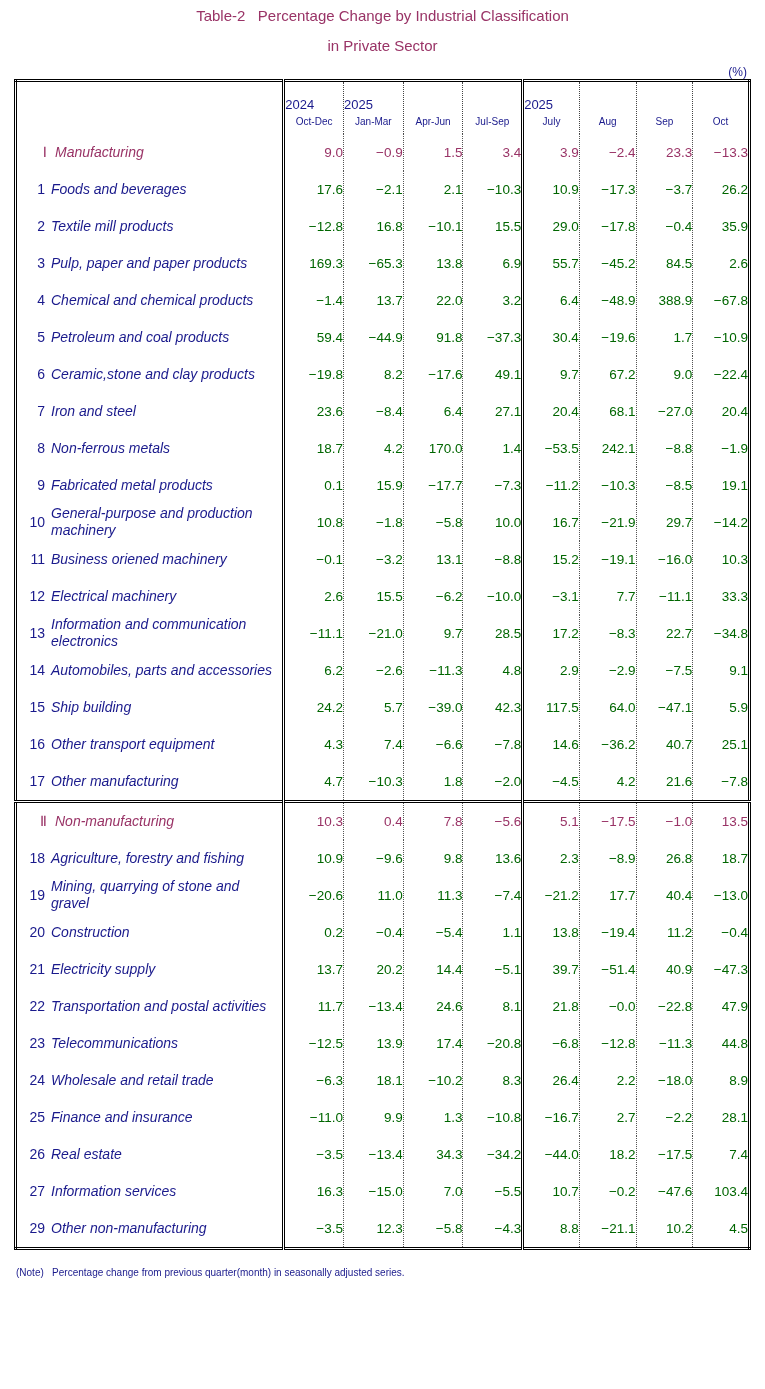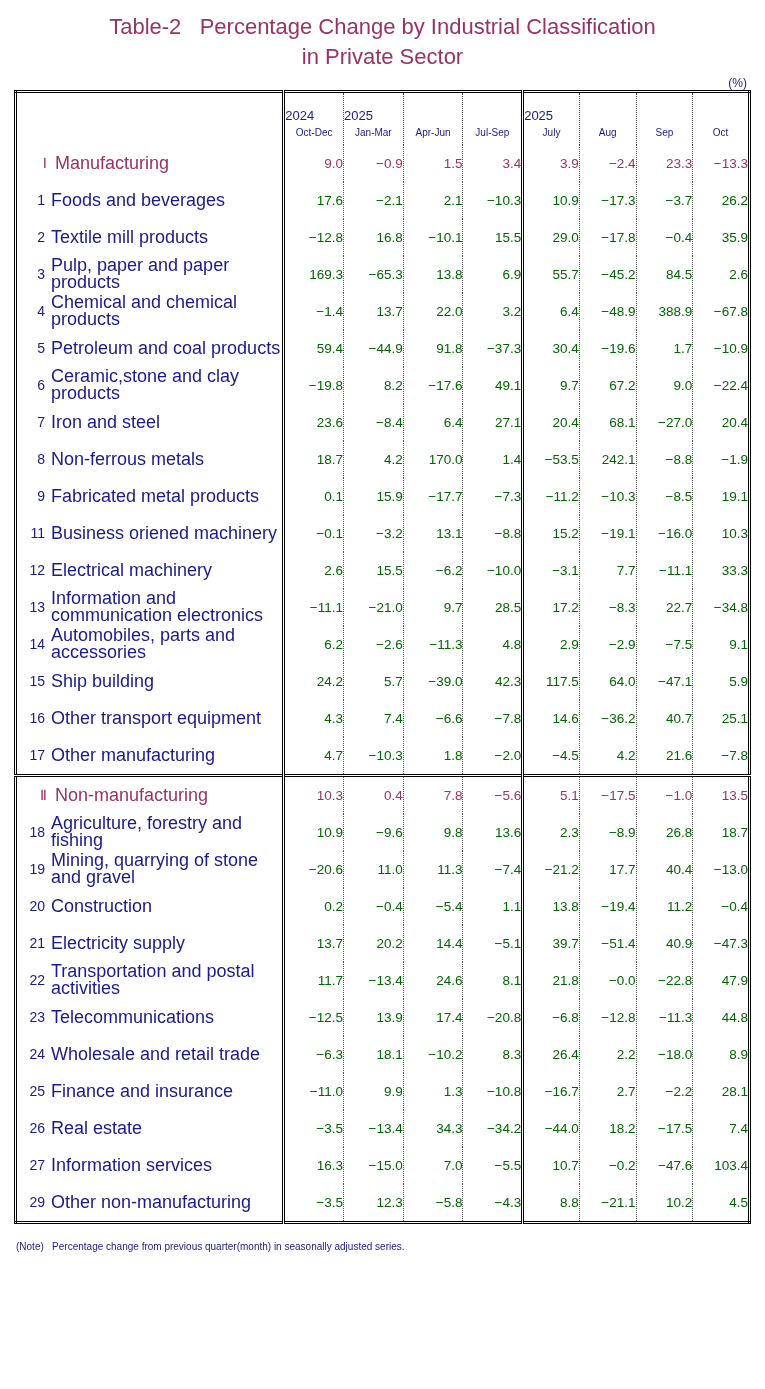--- a/index.html
+++ b/index.html
@@ -17,24 +17,24 @@
   #page {
     position: relative;
     width: 765px;
     height: 1389px;
     box-sizing: border-box;
   }
 
   
   .title {
     color: #993366;
-    font-size: 22px;
+    font-size: 15px;
     text-align: center;
     line-height: 30px;
-    padding-top: 12px;
+    padding-top: 1px;
     letter-spacing: 0px;
   }
   .title .t-line { display: block; white-space: pre; }
 
   
   .unit-row {
     text-align: right;
     padding-right: 18px;
     color: #1a1a8c;
     font-size: 12px;
@@ -136,23 +136,24 @@
     flex: 0 0 auto;
     min-width: 18px;
     text-align: right;
     padding-right: 6px;
     font-size: 14px;
     line-height: 15px;
   }
   .lbl-text {
     flex: 1 1 auto;
     line-height: 18px;
-    font-size: 18px;
+    font-size: 14px;
     white-space: normal;
     overflow: visible;
+    font-style: italic;
   }
   .lbl-text.two-line { line-height: 17px; }
 
   
   tr.section td { color: #993366; }
   tr.section td.lbl { color: #993366; }
   tr.section .lbl-num { font-size: 14px; padding-right: 8px; }
   tr.section .lbl-inner { padding-left: 12px; }
   tr.section td { border-top: 3px double #000000; }
   tbody tr.section:first-child td { border-top: 0; }
@@ -404,20 +405,36 @@
             <td class="dotted-l">−17.7</td>
             <td class="dotted-l">−7.3</td>
             <td class="grp-sep">−11.2</td>
             <td class="dotted-l">−10.3</td>
             <td class="dotted-l">−8.5</td>
             <td class="dotted-l">19.1</td>
           </tr>
           <tr>
             <td class="lbl">
               <div class="lbl-inner">
+                <span class="lbl-num">10</span>
+                <span class="lbl-text two-line">General-purpose and production machinery</span>
+              </div>
+            </td>
+            <td>10.8</td>
+            <td class="dotted-l">−1.8</td>
+            <td class="dotted-l">−5.8</td>
+            <td class="dotted-l">10.0</td>
+            <td class="grp-sep">16.7</td>
+            <td class="dotted-l">−21.9</td>
+            <td class="dotted-l">29.7</td>
+            <td class="dotted-l">−14.2</td>
+          </tr>
+          <tr>
+            <td class="lbl">
+              <div class="lbl-inner">
                 <span class="lbl-num">11</span>
                 <span class="lbl-text">Business oriened machinery</span>
               </div>
             </td>
             <td>−0.1</td>
             <td class="dotted-l">−3.2</td>
             <td class="dotted-l">13.1</td>
             <td class="dotted-l">−8.8</td>
             <td class="grp-sep">15.2</td>
             <td class="dotted-l">−19.1</td>

